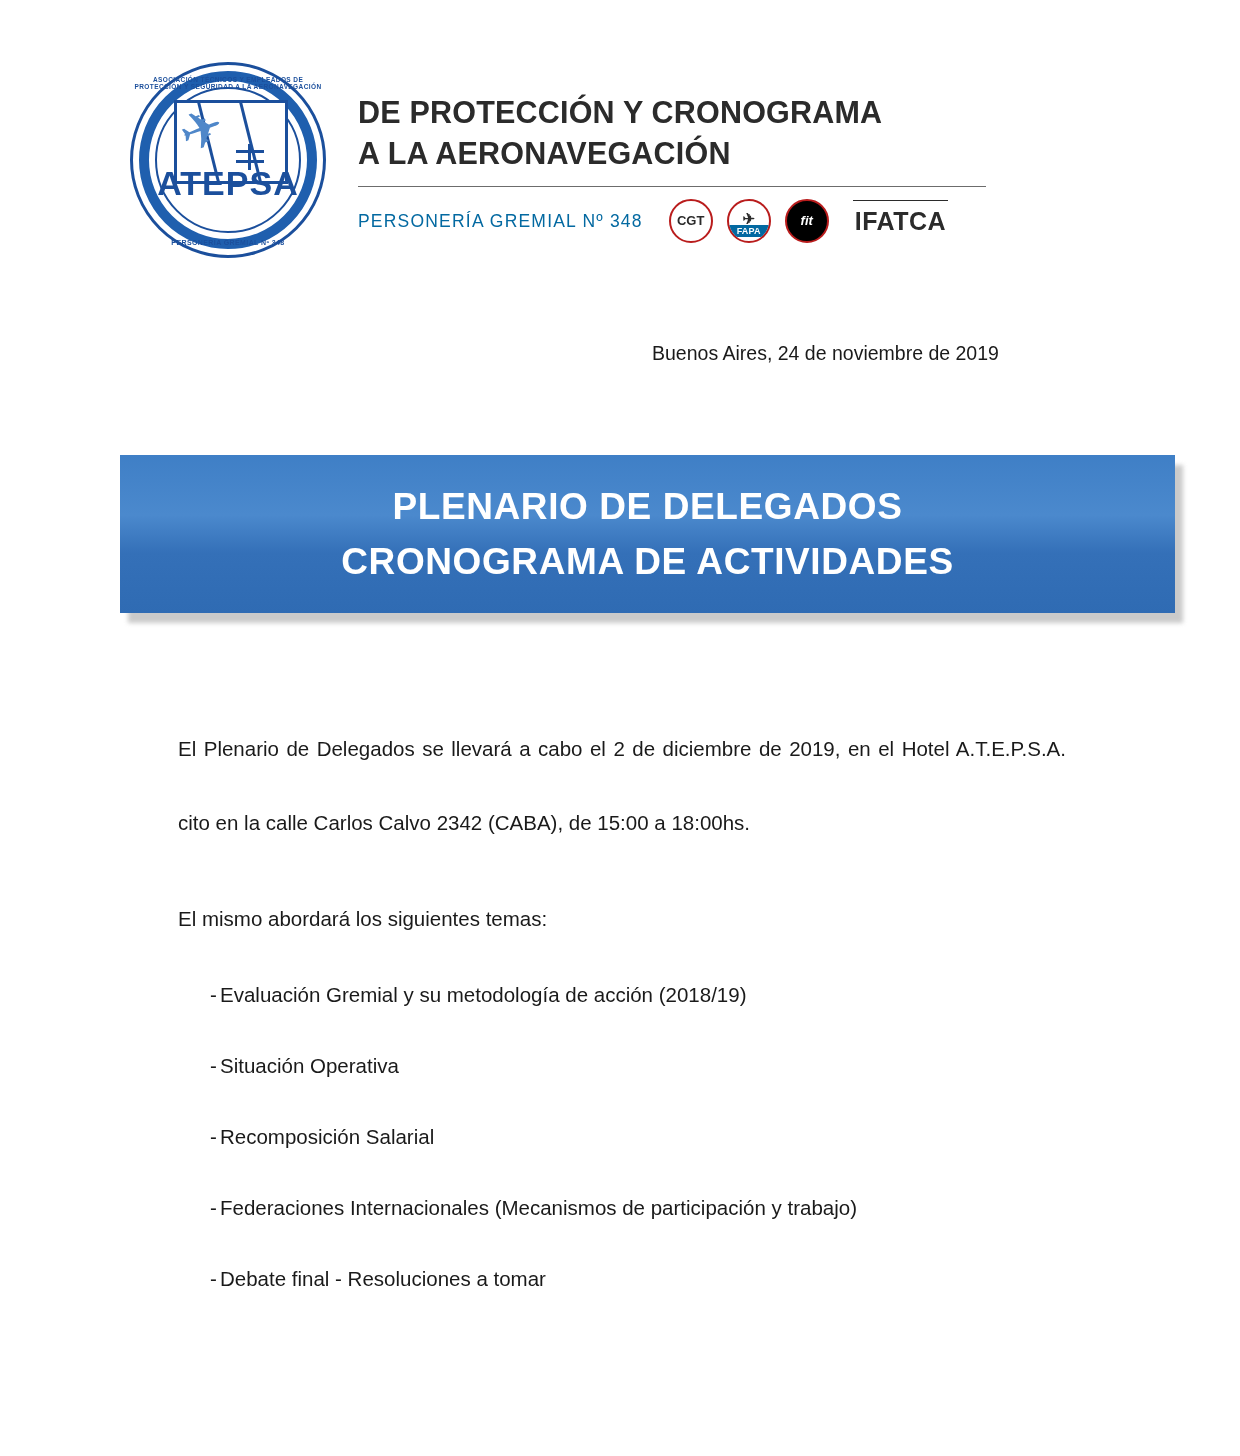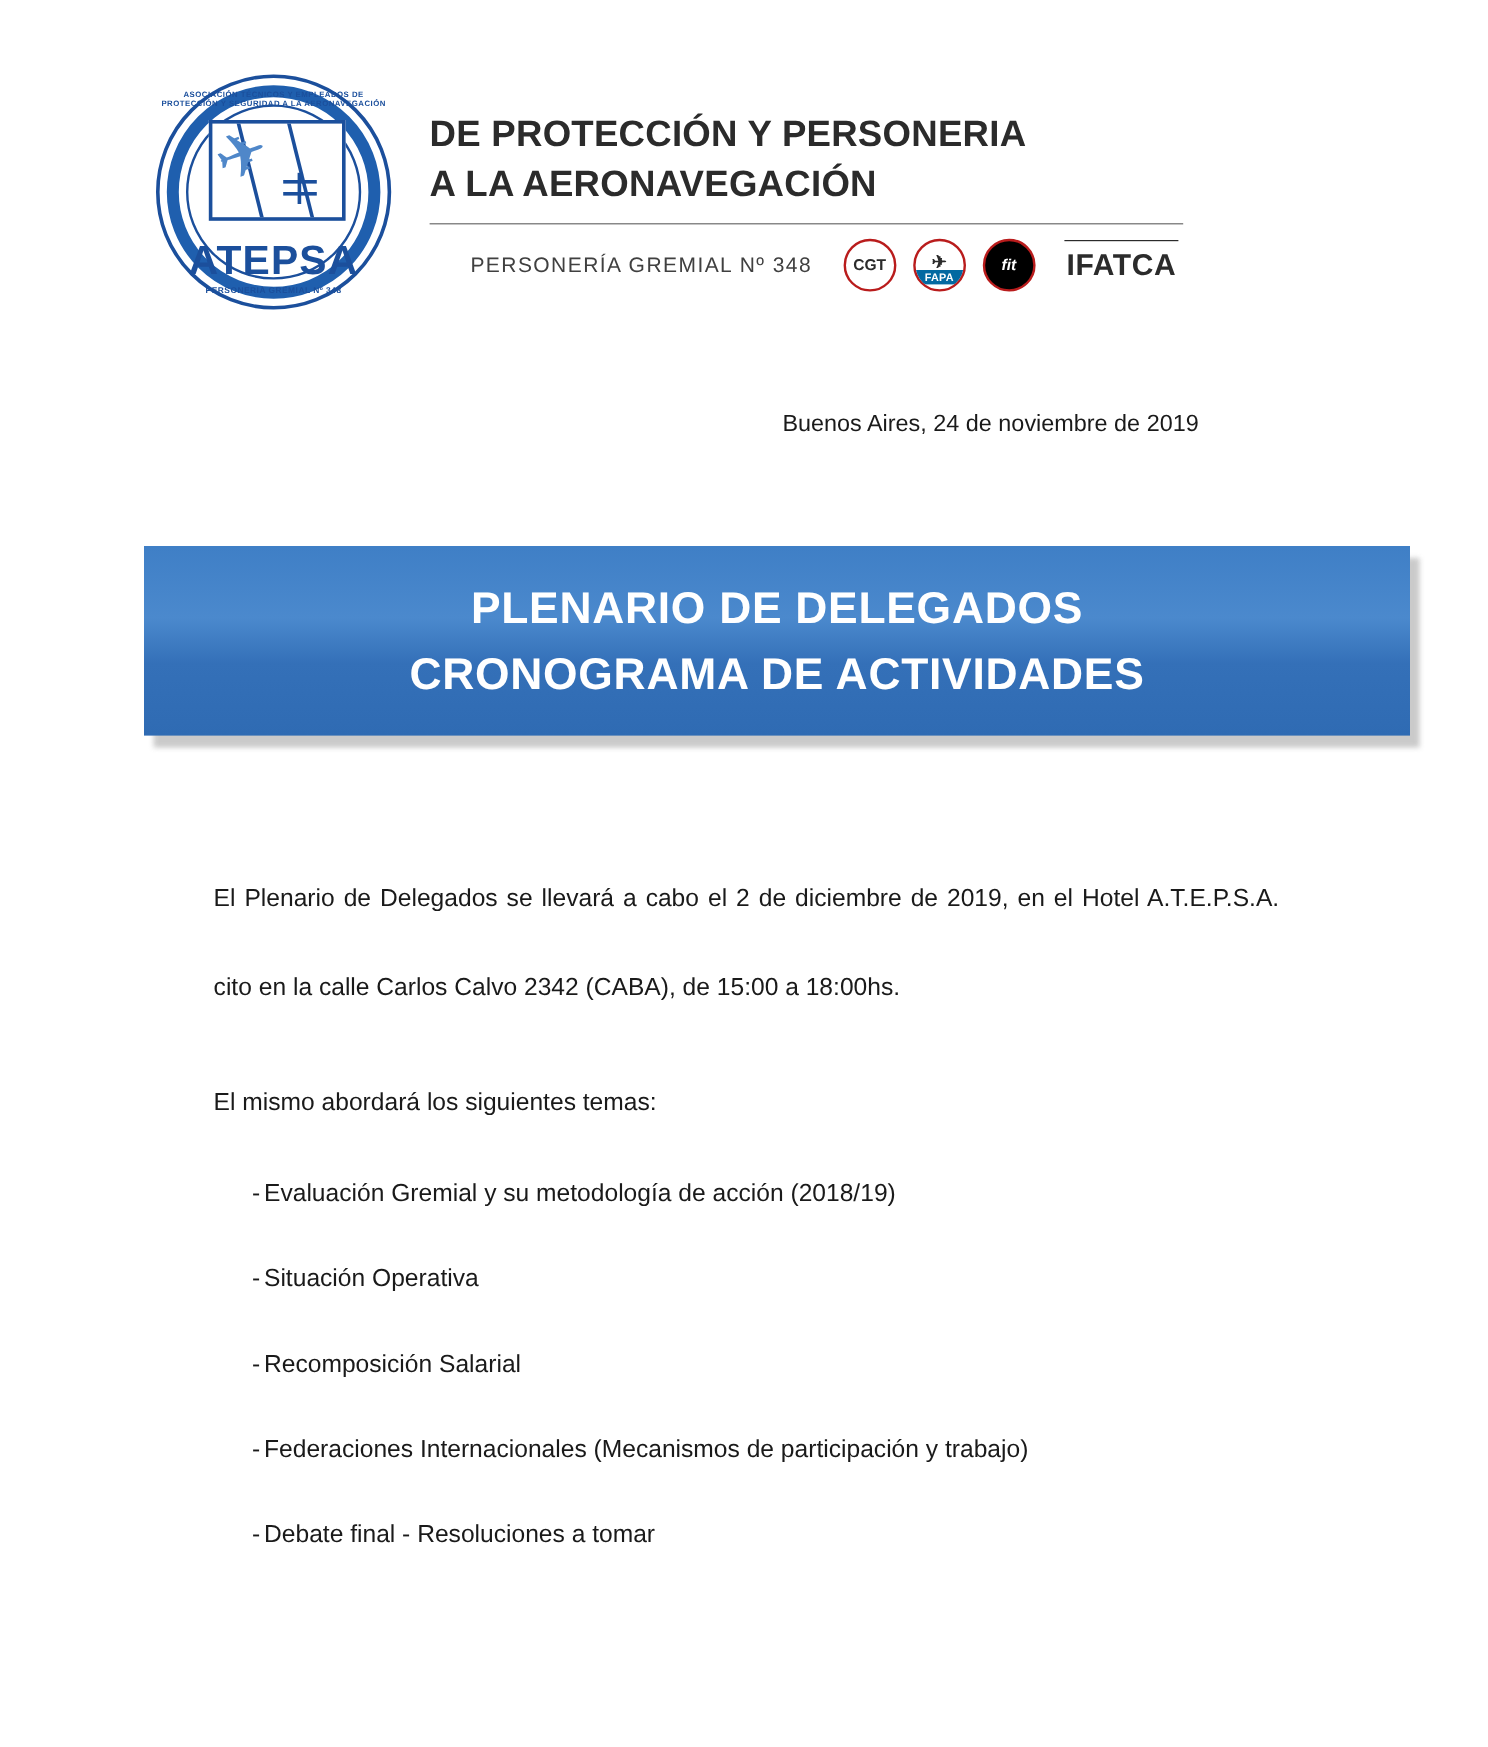--- a/index.html
+++ b/index.html
@@ -102,21 +102,21 @@
     position: absolute;
     background: #1b4f9c;
   }
   .logo .tower .t1 { left: 14px; top: 4px; width: 3px; height: 26px; }
   .logo .tower .t2 { left: 2px; top: 10px; width: 28px; height: 3px; }
   .logo .tower .t3 { left: 2px; top: 20px; width: 28px; height: 3px; }
   .logo .name {
     position: absolute;
     left: 0;
     right: 0;
-    top: 136px;
+    top: 102px;
     text-align: center;
     font-weight: bold;
     font-size: 34px;
     letter-spacing: 1px;
     color: #1b4f9c;
     z-index: 3;
   }
   .logo .curved-top,
   .logo .curved-bottom {
     position: absolute;
@@ -152,23 +152,22 @@
   }
   .subrow {
     display: flex;
     align-items: center;
     margin-top: 12px;
     width: 628px;
   }
   .personeria {
     font-size: 17.5px;
     letter-spacing: 1.2px;
-    color: #404040;
+    color: #0369a1;
     white-space: nowrap;
-    margin-left: 34px;
   }
   .badges {
     display: flex;
     align-items: center;
     gap: 14px;
     margin-left: 26px;
   }
   .badge {
     width: 40px;
     height: 40px;
@@ -336,21 +335,21 @@
     <div class="tower">
       <span class="t1"></span>
         <span class="t2"></span>
         <span class="t3"></span>
     </div>
     <div class="name">ATEPSA</div>
     <div class="curved-bottom">PERSONERIA GREMIAL Nº 348</div>
   </div>
 
   <div class="titleblock">
-    <h1>DE PROTECCIÓN Y PERSONERIA</h1>
+    <h1>DE PROTECCIÓN Y CRONOGRAMA</h1>
     <h1>A LA AERONAVEGACIÓN</h1>
     <div class="rule"></div>
     <div class="subrow">
       <div class="personeria">PERSONERÍA GREMIAL Nº 348</div>
       <div class="badges">
         <div class="badge cgt">
           <span class="bl">CGT</span>
         </div>
         <div class="badge fapa">
           <span class="plane-mini">✈</span>

